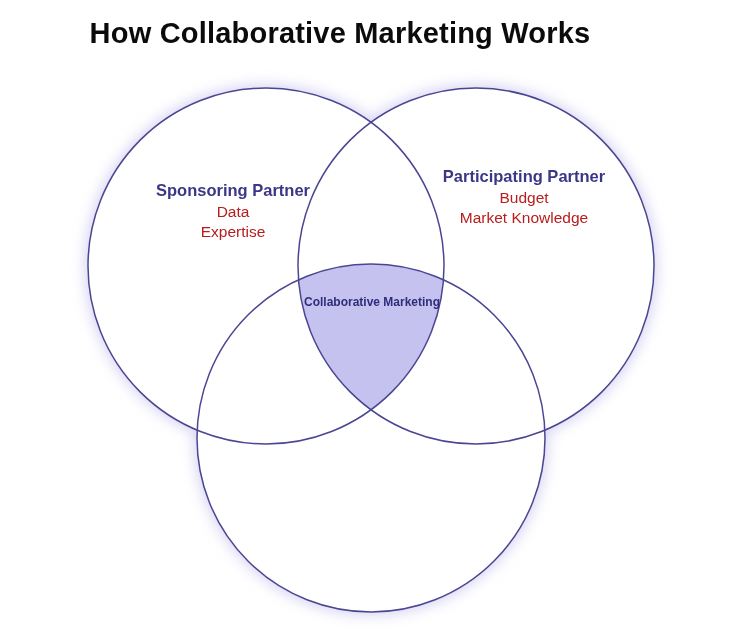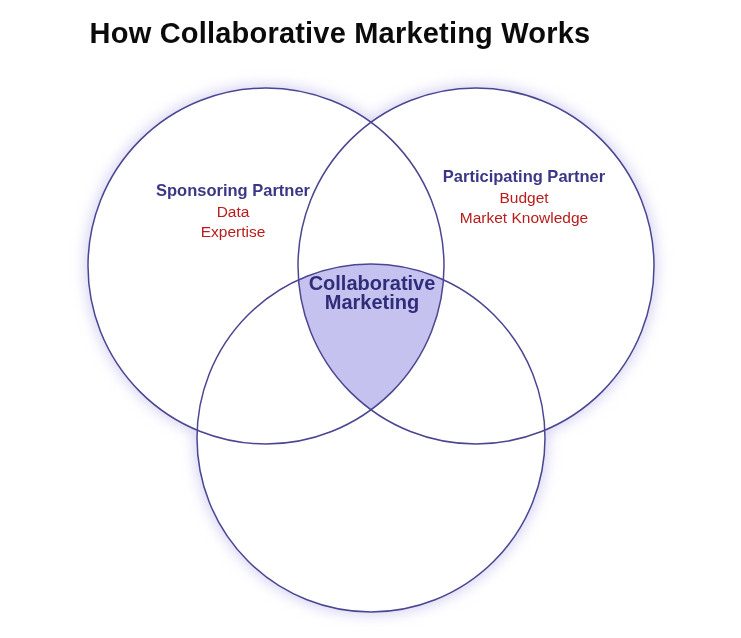--- a/index.html
+++ b/index.html
@@ -49,25 +49,25 @@
     font-weight: 400;
     color: #b91c1c;
     line-height: 20px;
   }
   .group-sponsoring   { left: 220px; top: 180px; margin-left: 13px; }
   .group-participating{ left: 524px; top: 166px; }
   .group-technology   { left: 374px; top: 457px; }
   .center-label {
     position: absolute;
     left: 372px;
-    top: 274px;
+    top: 293px;
     width: 140px;
     transform: translateX(-50%);
     text-align: center;
-    font-size: 20px;
+    font-size: 12px;
     font-weight: 700;
     line-height: 19px;
     color: #2f2d7a;
   }
 </style>
 </head>
 <body>
 
 <div class="canvas">
 

